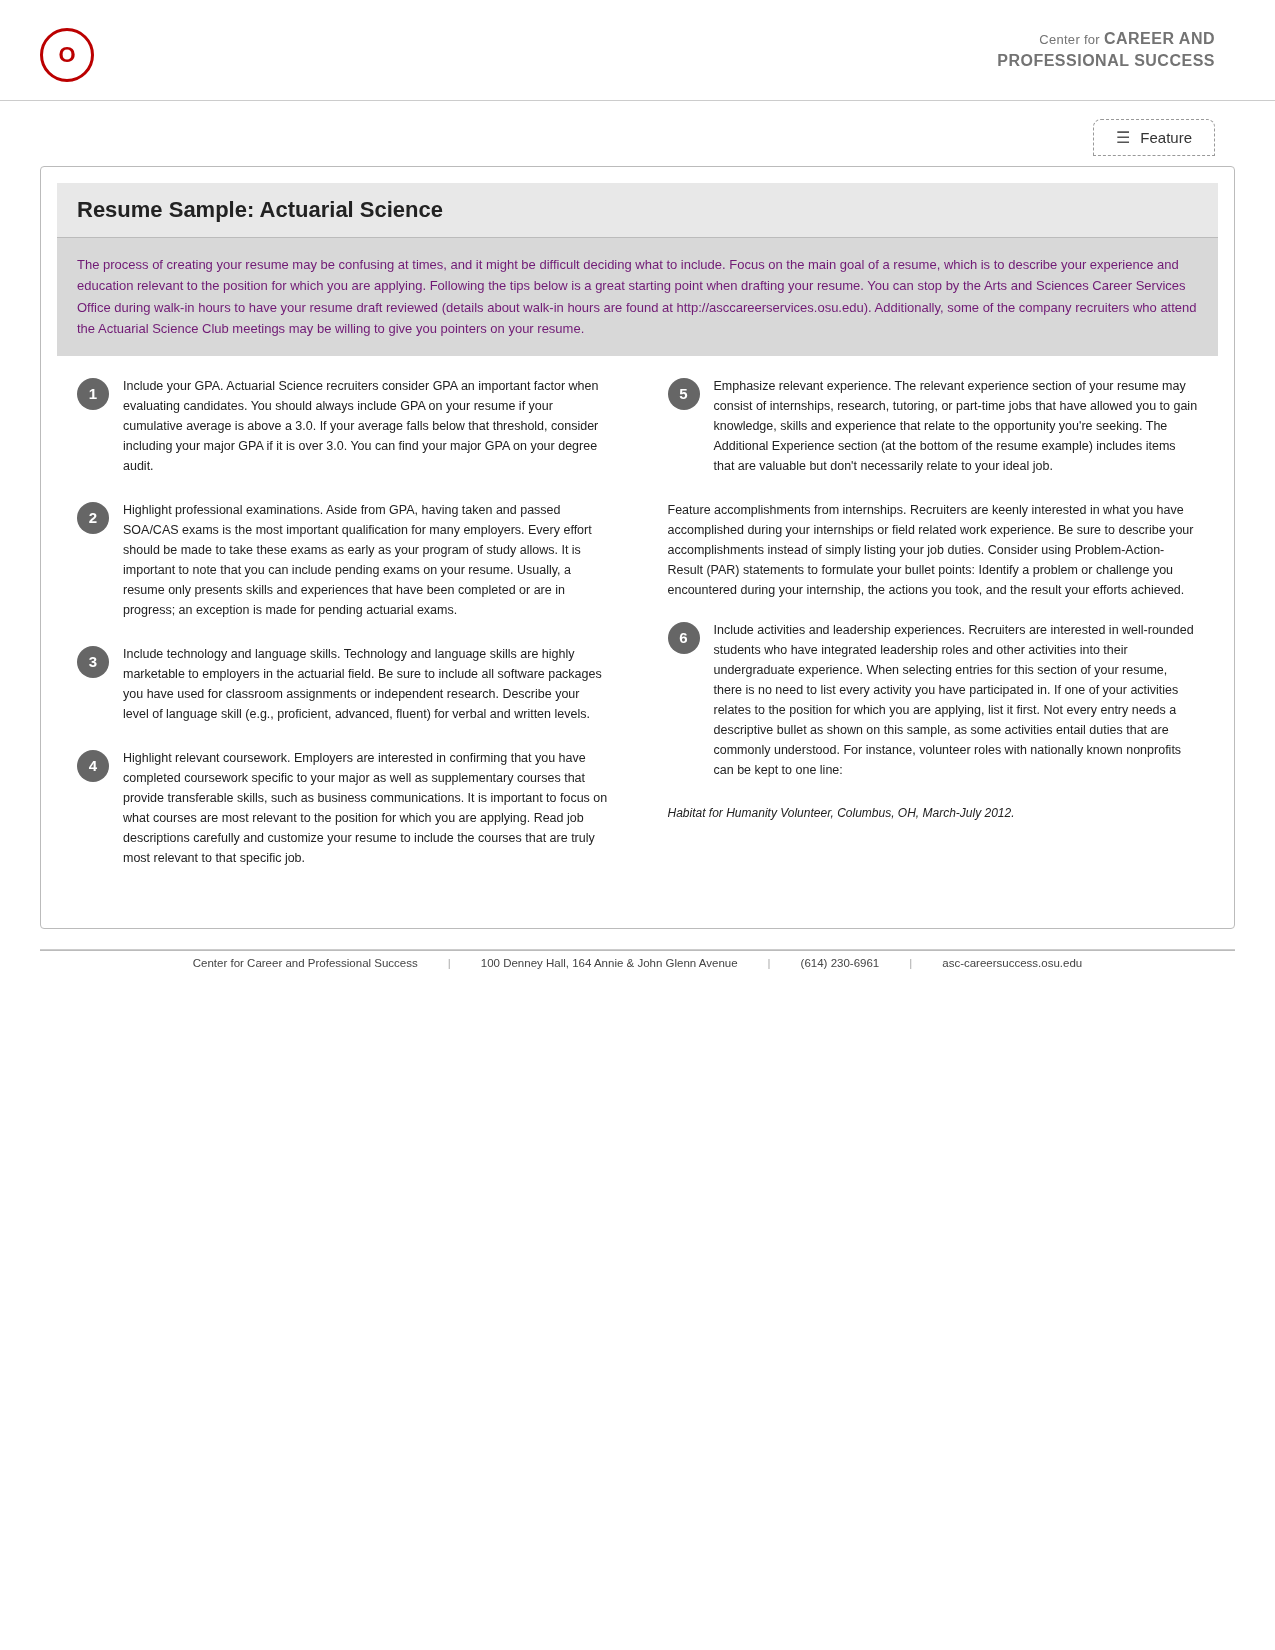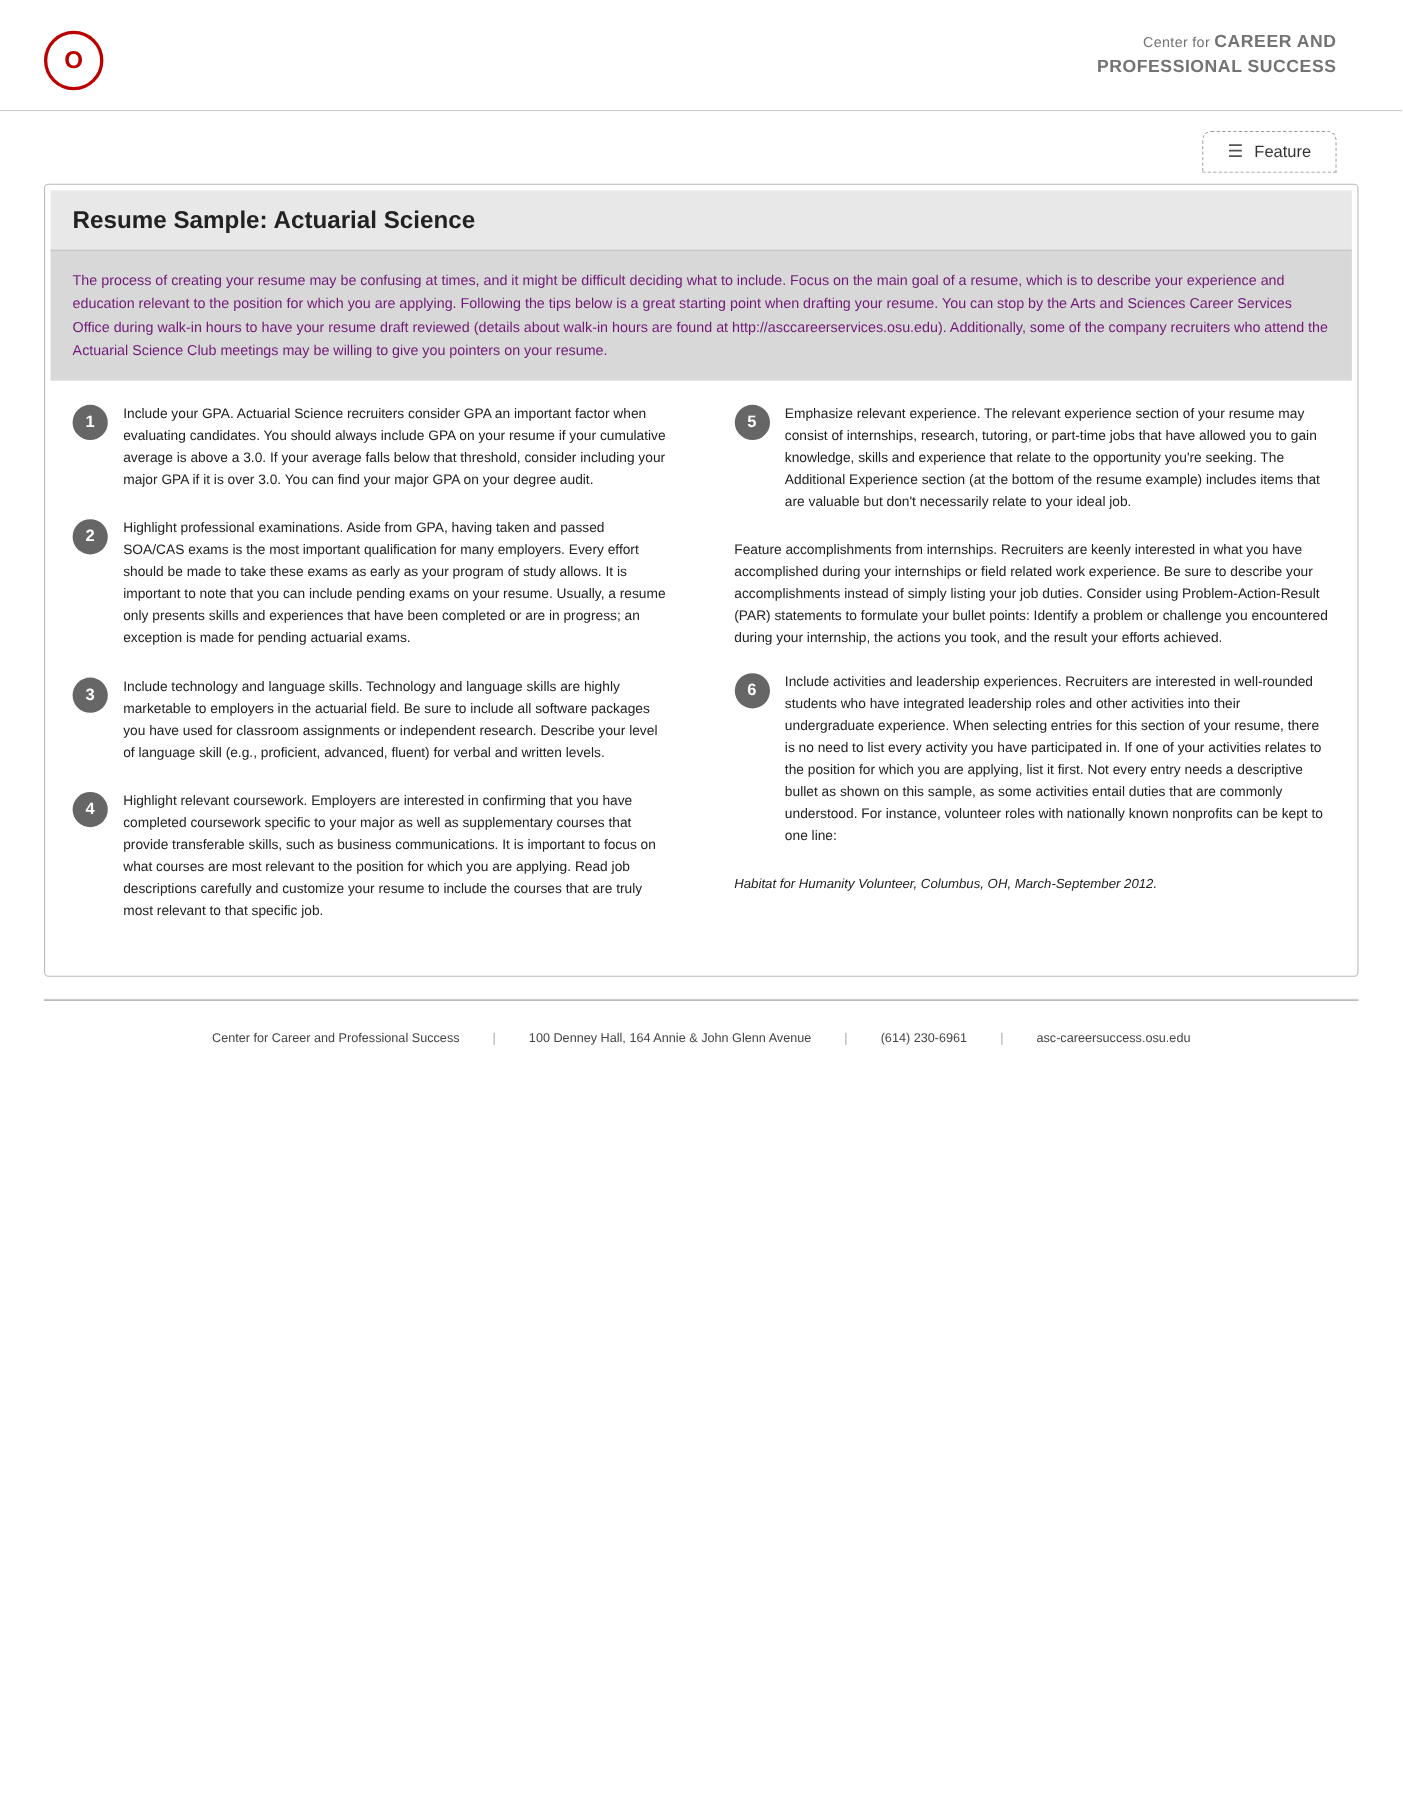--- a/index.html
+++ b/index.html
@@ -106,21 +106,21 @@
     .resumes-tab-icon {
       font-size: 16px;
       color: #555;
     }
 
     
     .main-content {
       margin: 0 40px 20px 40px;
       border: 1.5px solid #bbb;
       border-radius: 4px;
-      padding: 5px;
+      padding: 16px;
     }
 
     
     .title-section {
       background: #e8e8e8;
       padding: 14px 20px 14px 20px;
       border-bottom: 1.5px solid #bbb;
     }
 
     .page-title {
@@ -188,21 +188,21 @@
 
     .tip-continuation {
       margin-bottom: 20px;
       padding-left: 0;
     }
 
     
     .footer {
       border-top: 1px solid #bbb;
       margin: 0 40px;
-      padding: 28px 0;
+      padding: 6px 0;
       display: flex;
       justify-content: center;
       align-items: center;
       gap: 30px;
       font-size: 11.5px;
       color: #444;
     }
 
     .footer-sep {
       color: #aaa;
@@ -284,21 +284,21 @@
       <div class="tip-continuation">
         <p class="tip-text">Feature accomplishments from internships. Recruiters are keenly interested in what you have accomplished during your internships or field related work experience. Be sure to describe your accomplishments instead of simply listing your job duties. Consider using Problem-Action-Result (PAR) statements to formulate your bullet points: Identify a problem or challenge you encountered during your internship, the actions you took, and the result your efforts achieved.</p>
       </div>
 
       <div class="tip-item">
         <div class="tip-number">6</div>
         <p class="tip-text">Include activities and leadership experiences. Recruiters are interested in well-rounded students who have integrated leadership roles and other activities into their undergraduate experience. When selecting entries for this section of your resume, there is no need to list every activity you have participated in. If one of your activities relates to the position for which you are applying, list it first. Not every entry needs a descriptive bullet as shown on this sample, as some activities entail duties that are commonly understood. For instance, volunteer roles with nationally known nonprofits can be kept to one line:</p>
       </div>
 
       <div class="tip-continuation">
-        <p class="tip-text" style="font-style: italic; font-size: 12px;">Habitat for Humanity Volunteer, Columbus, OH, March-September 2012.</p>
+        <p class="tip-text" style="font-style: italic; font-size: 12px;">Habitat for Humanity Volunteer, Columbus, OH, March-July 2012.</p>
       </div>
 
     </div>
 
   </div>
 </div>
 
 <hr class="divider-line">
 
 <div class="footer">

